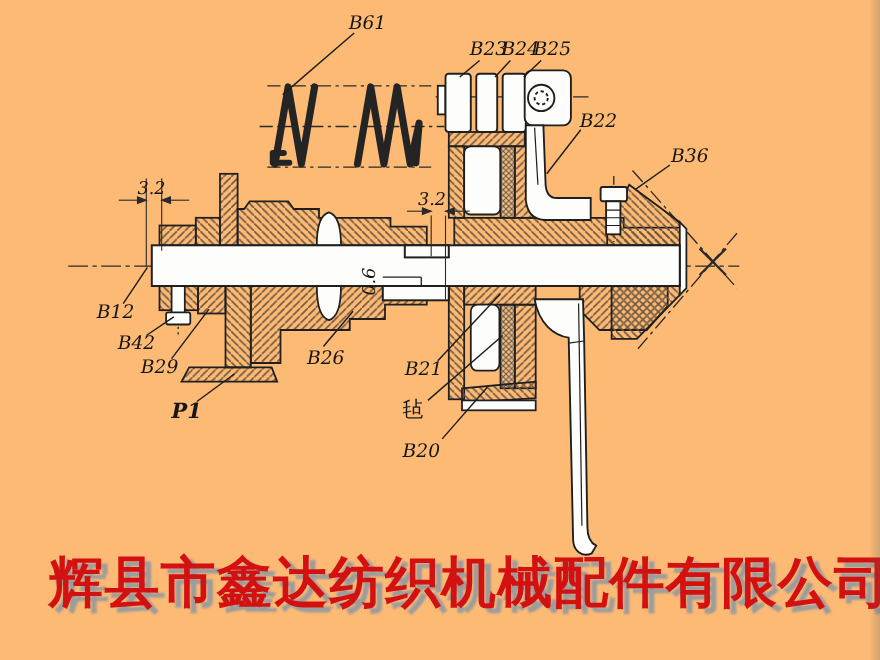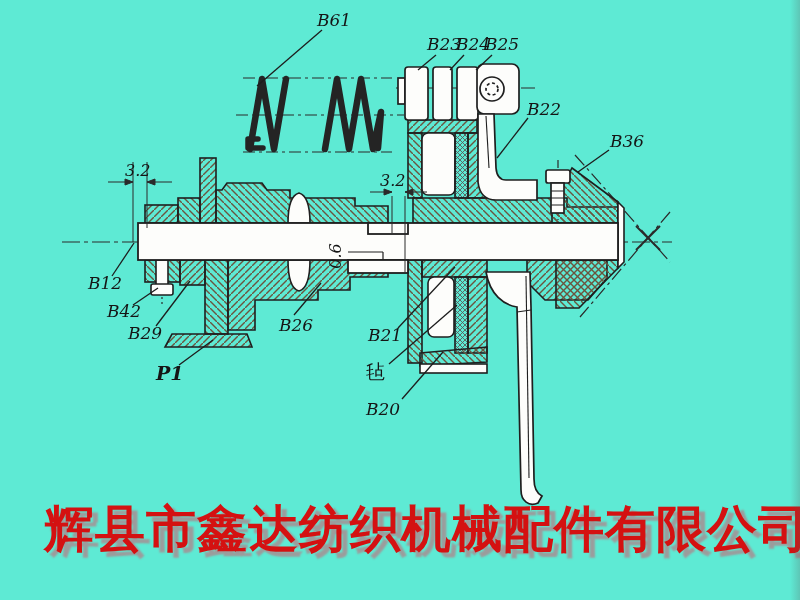--- a/index.html
+++ b/index.html
@@ -1,17 +1,17 @@
 <!DOCTYPE html>
 <html><head>
 <meta charset="utf-8">
 <style>
   html,body{margin:0;padding:0;background:#e8e8e8;}
   .canvas{
-    position:relative;width:800px;height:600px;background:#5eead4;
+    position:relative;width:800px;height:600px;background:#fdba74;
     overflow:hidden;font-family:"DejaVu Serif", serif;
   }
   svg text{fill:#151515;}
   .part-label{font-family:"DejaVu Serif",serif;font-style:italic;font-size:17px;}
   .dim-label{font-family:"DejaVu Serif",serif;font-style:italic;font-size:16px;}
   .cjk-label{font-family:"DejaVu Sans",sans-serif;font-size:19px;font-style:normal;}
   .watermark{
     position:absolute;left:44px;top:496px;width:760px;
     font-family:"DejaVu Sans",sans-serif;
     font-size:50px;font-weight:700;letter-spacing:1px;white-space:nowrap;

